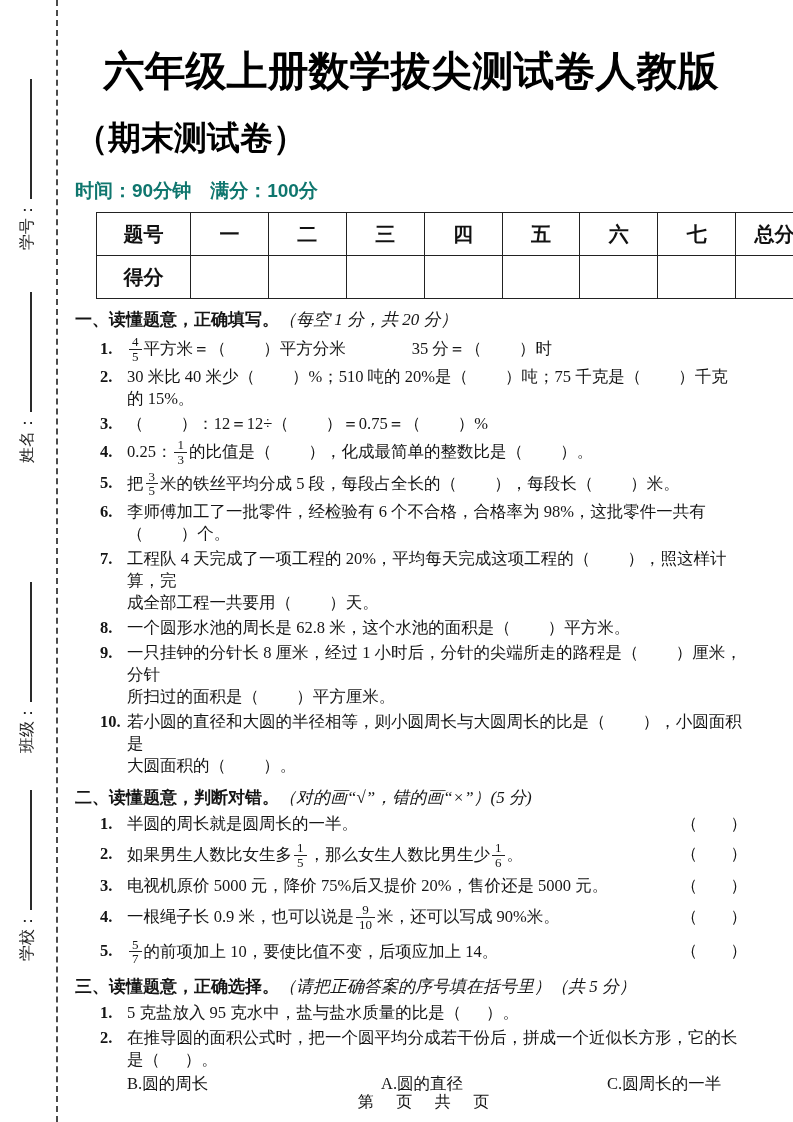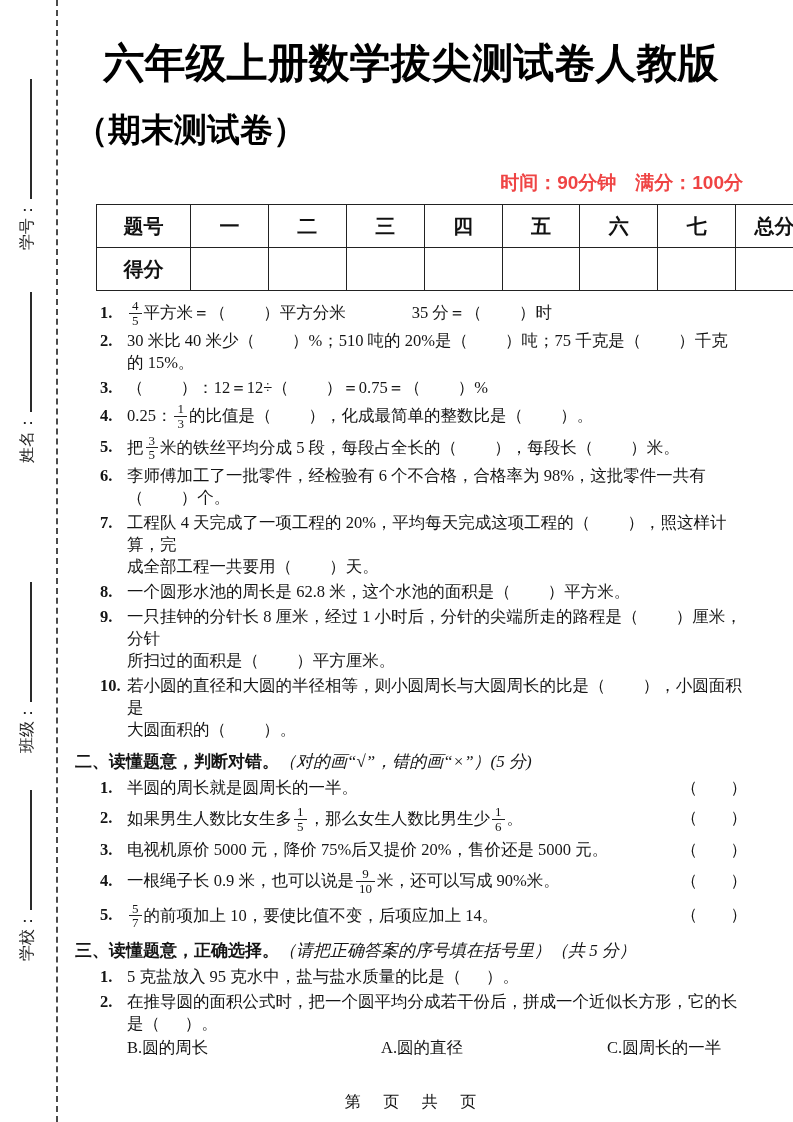--- a/index.html
+++ b/index.html
@@ -9,27 +9,27 @@
   .fold-line{position:absolute;left:56px;top:0;height:1122px;width:0;border-left:2px dashed #4a4a4a;}
   
   .sb-field{position:absolute;left:14px;width:30px;height:185px;}
   .sb-f0{top:65px;} .sb-f1{top:278px;} .sb-f2{top:568px;} .sb-f3{top:776px;}
   .sb-rot{position:absolute;left:0;top:0;width:185px;height:30px;transform-origin:0 0;
           transform:rotate(-90deg) translateX(-185px);
           font-family:"Liberation Sans",sans-serif;font-size:16px;color:#222;
           display:flex;align-items:baseline;white-space:nowrap;}
   .sb-blank{display:inline-block;width:120px;height:16px;border-bottom:2px solid #2a2a2a;margin-left:3px;}
   
-  .content{position:absolute;left:75px;top:4px;width:672px;}
+  .content{position:absolute;left:75px;top:12px;width:672px;}
   .title{margin-top:34px;text-align:center;font-family:"Liberation Sans",sans-serif;
          font-weight:bold;font-size:41px;line-height:1.25;color:#000;}
   .subtitle{margin-top:20px;text-align:left;font-family:"Liberation Sans",sans-serif;
             font-weight:bold;font-size:33px;line-height:1.3;color:#000;}
-  .meta{margin-top:18px;text-align:right;font-family:"Liberation Sans",sans-serif;
-        font-weight:bold;font-size:19px;color:#ef4444;padding-right:4px;}
+  .meta{margin-top:18px;font-family:"Liberation Sans",sans-serif;
+        font-weight:bold;font-size:19px;color:#0f766e;padding-right:4px;}
   
   .score-table{margin:8px 0 0 21px;border-collapse:collapse;table-layout:fixed;width:718px;}
   .score-table td{border:1px solid #222;height:42px;text-align:center;vertical-align:middle;
                   font-family:"Liberation Sans",sans-serif;font-weight:bold;font-size:20px;color:#111;padding:0;}
   .score-table .c0{width:93px;}
   
   #sections{margin-top:8px;}
   .section{margin-top:8px;}
   .section-heading{font-size:17px;line-height:25px;margin:0 0 3px 0;}
   .sh-bold{font-weight:bold;font-family:"Liberation Sans",sans-serif;}
@@ -40,21 +40,21 @@
   .q-num{width:27px;flex:none;font-weight:bold;}
   .q-line.cont{padding-left:27px;}
   .q-text{flex:1;white-space:pre-wrap;}
   .q-bracket{flex:none;white-space:pre;margin-left:8px;}
   .q-options{display:flex;padding-left:27px;font-size:16.5px;line-height:22px;margin-top:2px;white-space:pre;}
   .opt-0{width:226px;} .opt-1{width:254px;} .opt-2{flex:1;}
   
   .frac{display:inline-block;text-align:center;vertical-align:-0.55em;font-size:13px;line-height:1.05;margin:0 2px;}
   .fnum{display:block;border-bottom:1px solid #222;padding:0 3px;}
   .fden{display:block;padding:0 3px;}
-  .footer{position:absolute;left:79px;top:1092px;width:672px;text-align:center;
+  .footer{position:absolute;left:92px;top:1092px;width:672px;text-align:center;
           font-family:"Liberation Sans",sans-serif;font-size:16px;letter-spacing:9px;color:#111;}
 </style>
 </head>
 <body>
 
 <div class="page">
   <div class="fold-line"></div>
 
   <div class="sb-field sb-f0">
     <div class="sb-rot">
@@ -108,20 +108,21 @@
         <td></td>
         <td></td>
         <td></td>
         <td></td>
       </tr>
     </tbody>
       </table>
 
     <div id="sections">
         <div class="section sec-fill">
+          <div class="section-heading"><span class="sh-bold">一、读懂题意，正确填写。</span><span class="sh-note">（每空 1 分，共 20 分）</span></div>
           <div class="question">
             <div class="q-line">
               <span class="q-num">1.</span>
               <span class="q-text"><span class="frac"><span class="fnum">4</span><span class="fden">5</span></span>平方米＝（         ）平方分米　　　　35 分＝（         ）时</span>
             </div>
           </div>
           <div class="question">
             <div class="q-line">
               <span class="q-num">2.</span>
               <span class="q-text">30 米比 40 米少（         ）%；510 吨的 20%是（         ）吨；75 千克是（         ）千克</span>

